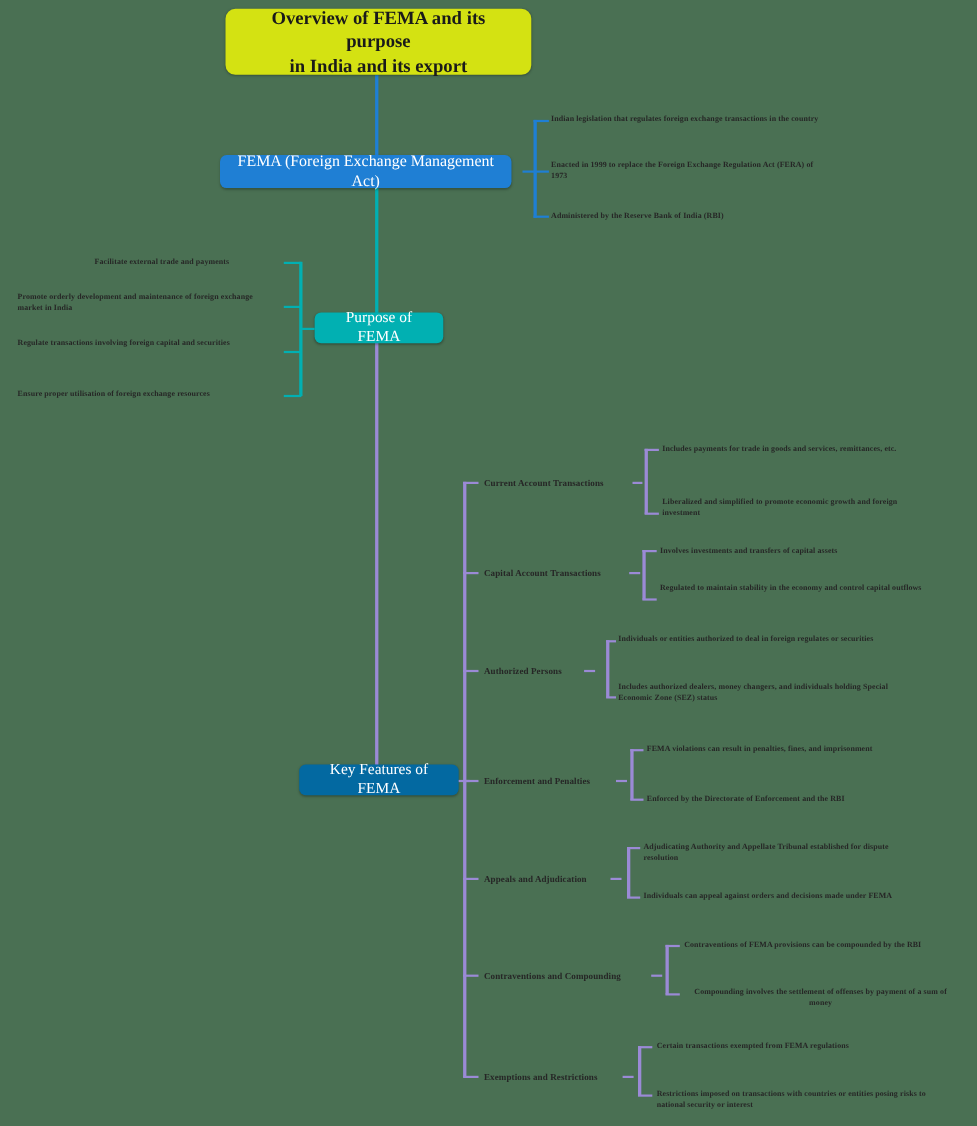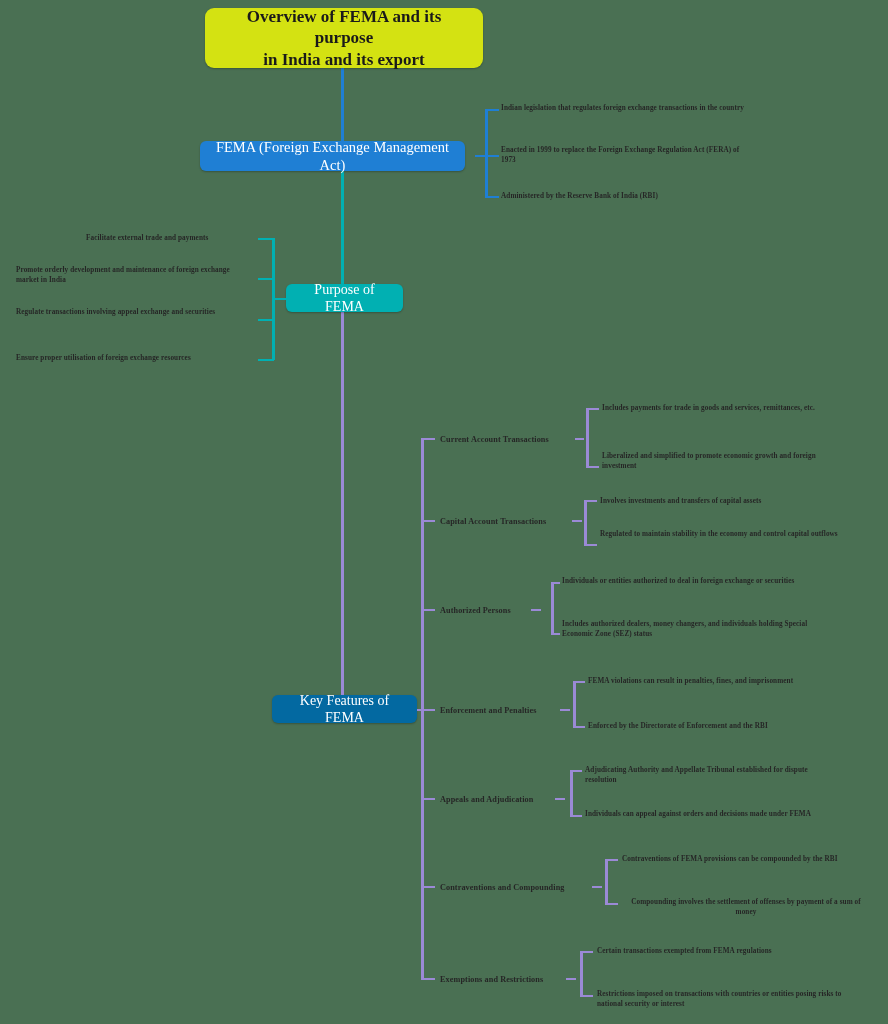--- a/index.html
+++ b/index.html
@@ -130,21 +130,21 @@
   <div class="ln hline" style="left:258px; top:319px; width:16px; background:#01b0b2;"></div>
   <div class="ln hline" style="left:258px; top:359px; width:16px; background:#01b0b2;"></div>
 
   <div class="leaf left" style="left:86px; top:233px; width:168px;">
     <span>Facilitate external trade and payments</span>
   </div>
   <div class="leaf left" style="left:16px; top:265px; width:238px;">
     <span>Promote orderly development and maintenance of foreign exchange market in India</span>
   </div>
   <div class="leaf left" style="left:16px; top:307px; width:218px;">
-    <span>Regulate transactions involving appeal exchange and securities</span>
+    <span>Regulate transactions involving foreign capital and securities</span>
   </div>
   <div class="leaf left" style="left:16px; top:353px; width:232px;">
     <span>Ensure proper utilisation of foreign exchange resources</span>
   </div>
 
   <div class="node purple">
     <span>Key Features of FEMA</span>
   </div>
   <div class="ln hline" style="left:417px; top:709px; width:10px; background:#9b8ad6;"></div>
   <div class="ln vline" style="left:421px; top:438px; height:541px; background:#9b8ad6;"></div>
@@ -181,21 +181,21 @@
 
   <div class="ln hline" style="left:421px; top:609px; width:14px; background:#9b8ad6;"></div>
   <div class="leaf l2" style="left:440px; top:605px; width:110px;">
     <span>Authorized Persons</span>
   </div>
   <div class="ln hline" style="left:531px; top:609px; width:10px; background:#9b8ad6;"></div>
   <div class="ln vline" style="left:551px; top:582px; height:52px; background:#9b8ad6;"></div>
   <div class="ln hline" style="left:551px; top:582px; width:9px; background:#9b8ad6;"></div>
   <div class="ln hline" style="left:551px; top:633px; width:9px; background:#9b8ad6;"></div>
   <div class="leaf" style="left:562px; top:576px; width:252px;">
-    <span>Individuals or entities authorized to deal in foreign exchange or securities</span>
+    <span>Individuals or entities authorized to deal in foreign regulates or securities</span>
   </div>
   <div class="leaf" style="left:562px; top:619px; width:250px;">
     <span>Includes authorized dealers, money changers, and individuals holding Special Economic Zone (SEZ) status</span>
   </div>
 
   <div class="ln hline" style="left:421px; top:709px; width:14px; background:#9b8ad6;"></div>
   <div class="leaf l2" style="left:440px; top:705px; width:126px;">
     <span>Enforcement and Penalties</span>
   </div>
   <div class="ln hline" style="left:560px; top:709px; width:10px; background:#9b8ad6;"></div>

